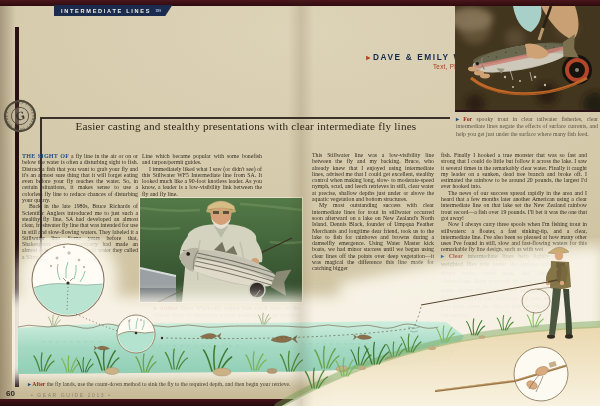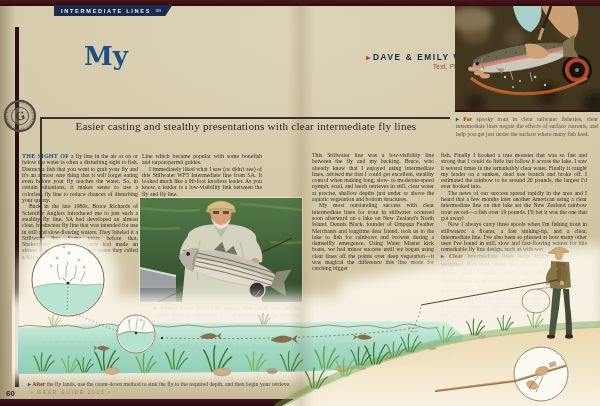--- a/index.html
+++ b/index.html
@@ -49,21 +49,21 @@
   #col4{left:441px;top:152px;width:146px}
 
   .cap{position:absolute;font-size:5.8px;line-height:7.3px;color:#5c5446;text-align:justify}
   .cap .mk{color:#1d4f82;font-weight:bold}
   .cap .cl{font-weight:bold;color:#8a2f1f}
   #cap-trout{left:456px;top:116px;width:142px}
   #cap-author{left:154px;top:305px;width:146px}
   #cap-clear{left:441px;top:252px;width:108px;color:#57604b;line-height:8.4px;font-size:6px}
   #cap-after{left:28px;top:381px;width:520px;white-space:nowrap;text-align:left;font-size:5.7px;color:#4a4436}
 
-  .footer{position:absolute;left:6px;top:389px;display:flex;align-items:flex-start;gap:16px;font-family:"Liberation Sans",sans-serif}
+  .footer{position:absolute;left:6px;top:389px;display:flex;align-items:flex-end;gap:16px;font-family:"Liberation Sans",sans-serif}
   .footer .num{font-size:8px;font-weight:bold;color:#2e2a20}
   .footer .issue{font-size:5px;letter-spacing:1.6px;color:#8b8370}
 
   #badge{position:absolute;left:3px;top:99px;width:34px;height:34px;transform:rotate(-14deg)}
   #lake-illo{position:absolute;left:12px;top:238px;width:588px;height:168px}
 </style>
 </head>
 <body>
 
 <div id="page">
@@ -80,21 +80,20 @@
   <svg id="badge" viewBox="0 0 34 34">
     <defs>
         <path id="bc" d="M17,4.8 A12.2,12.2 0 1 1 16.9,4.8"></path>
       </defs>
     <circle cx="17" cy="17" r="15" fill="rgba(120,112,92,.20)" stroke="#4f4a3a" stroke-width="2.2"></circle>
     <circle cx="17" cy="17" r="8.6" fill="rgba(205,198,178,.30)" stroke="#4f4a3a" stroke-width=".8"></circle>
     <text font-family="Liberation Sans, sans-serif" font-size="3" letter-spacing=".6" fill="#3f3a2c"><textPath href="#bc">FLY FISHERMAN • GEAR GUIDE •</textPath></text>
     <text x="17" y="21" text-anchor="middle" font-family="DejaVu Serif, serif" font-weight="bold" font-size="11" fill="#3f3a2c">G</text>
   </svg>
 
-  <div class="kicker">My</div>
   <div class="hrule"></div>
   <div class="vrule"></div>
   <div class="subtitle">Easier casting and stealthy presentations with  clear intermediate fly lines</div>
 
   <div class="byline">
     <div class="authors"><span class="mk">▸</span><span>DAVE &amp; EMILY WHITLOCK</span></div>
     <div class="roles">Text, Photos, Illustrations</div>
   </div>
 
   <div class="photo" id="trout-photo">

